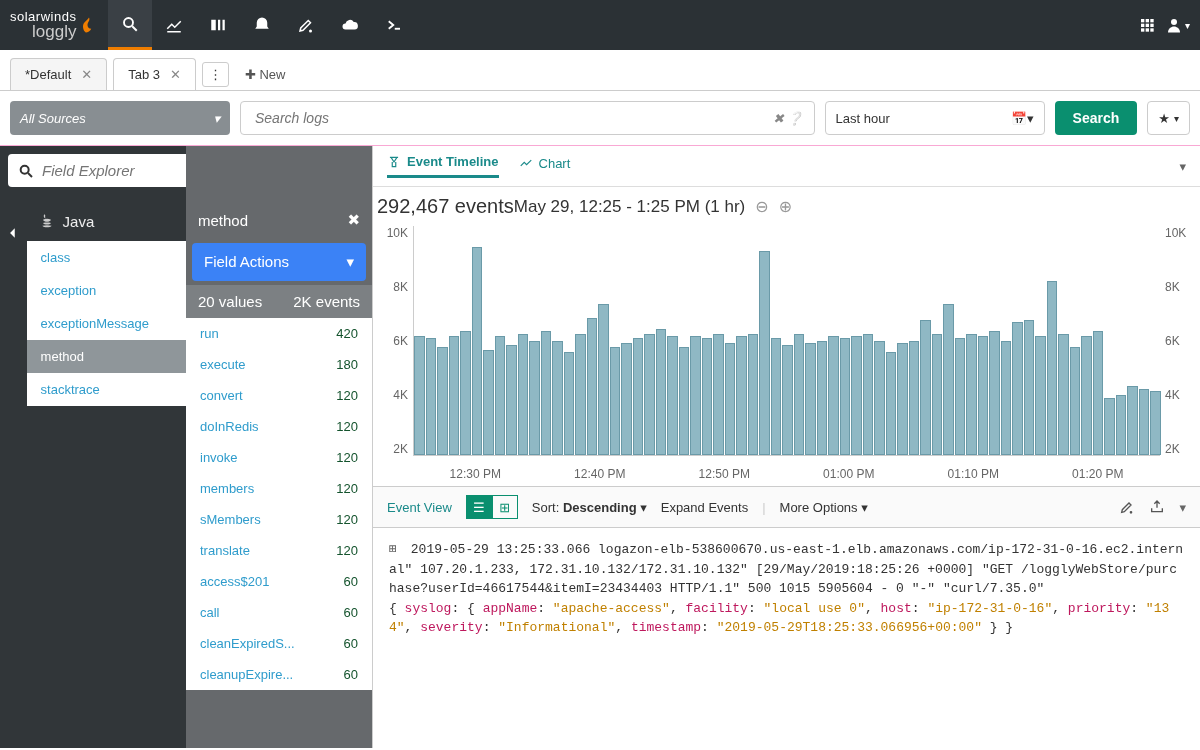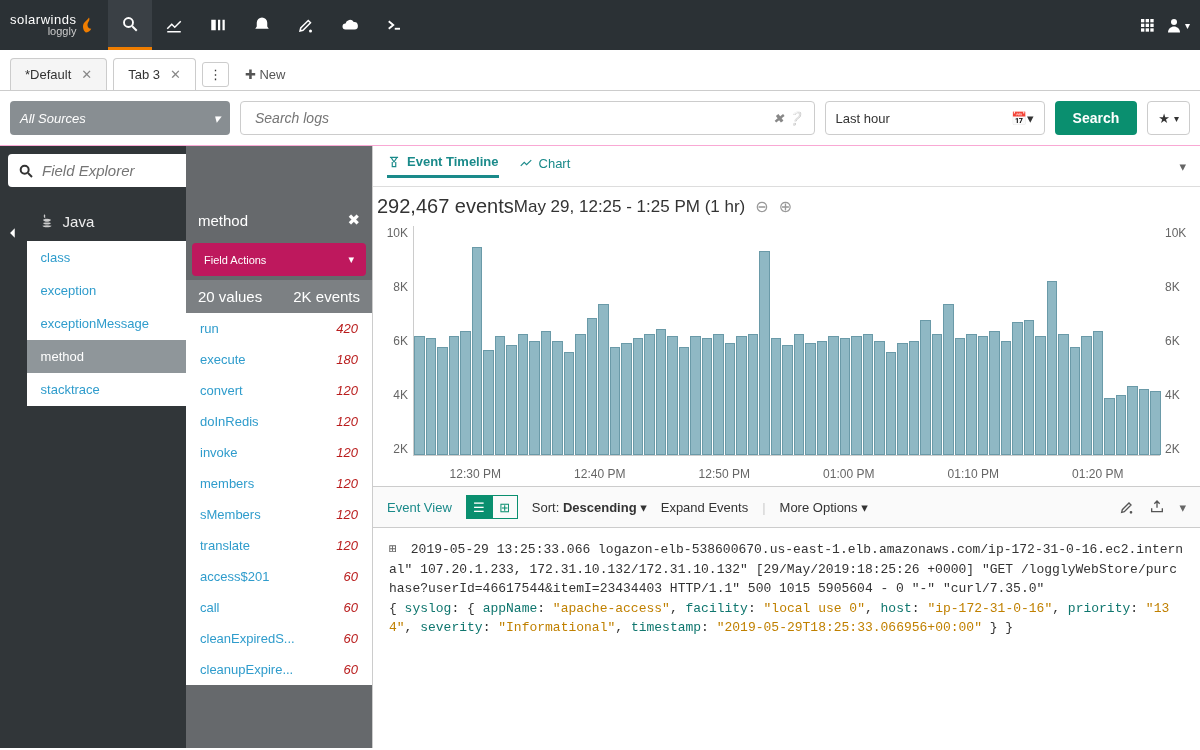--- a/index.html
+++ b/index.html
@@ -1,21 +1,21 @@
 <!DOCTYPE html>
 <html><head>
 <meta charset="utf-8">
 <style>
 * { box-sizing: border-box; margin: 0; padding: 0; }
 body { font-family: Arial, sans-serif; font-size: 13px; color: #333; background: #fff; width: 1200px; height: 750px; overflow: hidden; }
 .topbar { background: #2b3135; height: 50px; display: flex; align-items: center; padding: 0 10px; }
 .brand { color: #fff; font-size: 12px; display: flex; align-items: center; gap: 4px; padding-right: 10px; }
 .brand-text { text-align: right; line-height: 1; }
 .brand-sw { font-size: 13px; letter-spacing: 0.5px; }
-.brand-lg { font-size: 11px; color: #ccc; }
+.brand-lg { font-size: 17px; color: #ccc; }
 .navicons { display: flex; }
 .navicon { width: 44px; height: 50px; display: flex; align-items: center; justify-content: center; color: #fff; cursor: pointer; }
 .navicon.active { background: #3a4045; border-bottom: 3px solid #ef7d00; }
 .spacer { flex: 1; }
 .topright { display: flex; align-items: center; gap: 10px; color: #fff; }
 .tabs { background: #fff; border-bottom: 1px solid #ccc; display: flex; align-items: center; padding: 8px 10px 0 10px; gap: 6px; }
 .tab { border: 1px solid #ccc; border-bottom: none; padding: 8px 14px; border-radius: 4px 4px 0 0; background: #f5f5f5; display: flex; align-items: center; gap: 10px; cursor: pointer; }
 .tab.active { background: #fff; }
 .tabclose { color: #888; cursor: pointer; }
 .newtab { padding: 6px 10px; cursor: pointer; color: #555; }
@@ -32,26 +32,26 @@
 .fieldexp { position: absolute; top: 8px; left: 8px; right: 8px; background: #fff; border-radius: 4px; padding: 8px 10px; display: flex; align-items: center; gap: 8px; color: #888; }
 .fieldexp input { flex: 1; border: none; outline: none; font-size: 15px; font-style: italic; color: #888; }
 .collapse { width: 30px; background: #313639; display: flex; align-items: flex-start; justify-content: center; padding-top: 80px; cursor: pointer; }
 .col1 { width: 180px; padding-top: 55px; }
 .javahdr { background: #313639; padding: 10px 12px; font-size: 15px; display: flex; align-items: center; gap: 8px; color: #eee; }
 .field { padding: 9px 14px; color: #2f9ccc; cursor: pointer; background: #fff; border-bottom: 0; }
 .field.sel { background: #8f969a; color: #fff; }
 .fields { background: #fff; color: #333; }
 .col2 { width: 210px; padding-top: 55px; background: #66696c; position: relative; }
 .methodhdr { background: #66696c; color: #fff; padding: 10px 12px; font-size: 15px; display: flex; justify-content: space-between; align-items: center; }
-.fieldactions { background: #be185d; color: #fff; padding: 10px 12px; display: flex; justify-content: space-between; align-items: center; border-radius: 4px; margin: 4px 6px; cursor: pointer; font-size: 11px; }
+.fieldactions { background: #3b82f6; color: #fff; padding: 10px 12px; display: flex; justify-content: space-between; align-items: flex-start; border-radius: 4px; margin: 4px 6px; cursor: pointer; font-size: 15px; }
 .valueshdr { background: #7c8083; color: #fff; padding: 8px 12px; display: flex; justify-content: space-between; font-size: 15px; }
 .values { background: #fff; color: #333; max-height: 410px; overflow-y: auto; }
 .vrow { display: flex; justify-content: space-between; padding: 8px 14px; cursor: pointer; }
 .vname { color: #2f9ccc; }
-.vcount { color: #b91c1c; font-style: italic; }
+.vcount { color: #14532d; }
 .rightpanel { flex: 1; display: flex; flex-direction: column; border-left: 1px solid #ccc; overflow: hidden; }
 .charttabs { display: flex; align-items: center; padding: 8px 14px; border-bottom: 1px solid #ddd; gap: 20px; }
 .ctab { color: #1a8a8a; display: flex; align-items: center; gap: 6px; cursor: pointer; padding-bottom: 6px; }
 .ctab.active { border-bottom: 3px solid #1a8a8a; font-weight: bold; }
 .chartheader { display: flex; justify-content: flex-start; align-items: center; padding: 8px 4px; }
 .eventcount { font-size: 20px; }
 .timeinfo { font-size: 17px; display: flex; align-items: center; gap: 10px; }
 .zoom { color: #999; cursor: pointer; font-size: 16px; }
 .chartarea { height: 260px; position: relative; padding: 0 40px; }
 .yaxis { position: absolute; left: 5px; top: 0; bottom: 30px; width: 30px; display: flex; flex-direction: column; justify-content: space-between; text-align: right; color: #666; font-size: 12px; }
@@ -61,21 +61,21 @@
 .xaxis { position: absolute; left: 40px; right: 40px; bottom: 0; height: 25px; display: flex; justify-content: space-around; color: #666; font-size: 12px; align-items: center; }
 .eventbar { display: flex; align-items: center; padding: 8px 14px; border-top: 1px solid #ccc; border-bottom: 1px solid #ccc; gap: 14px; background: #fafafa; }
 .evlink { color: #1a8a8a; cursor: pointer; }
 .viewbtns { display: flex; }
 .vb { width: 26px; height: 24px; border: 1px solid #0a8f6f; display: flex; align-items: center; justify-content: center; cursor: pointer; }
 .vb.active { background: #0a8f6f; color: #fff; }
 .sortopt { cursor: pointer; }
 .divider { color: #ccc; }
 .logarea { flex: 1; padding: 12px 16px; font-family: 'Courier New', monospace; font-size: 13px; line-height: 1.5; overflow: auto; background: #fff; }
 .logline { white-space: pre-wrap; word-break: break-all; }
-.k { color: #0f766e; text-align: right; }
+.k { color: #be185d; text-align: right; }
 .s { color: #c08000; }
 .expand { display: inline-block; width: 14px; cursor: pointer; color: #666; }
 .help { color: #0a8f6f; }
 .clear { color: #888; cursor: pointer; }
 svg { display: block; }
 </style>
 </head>
 <body>
 
 <div class="topbar">

